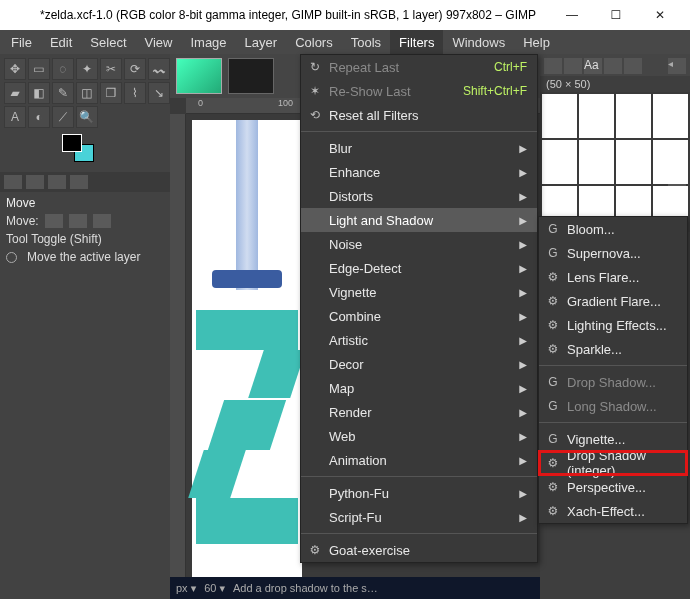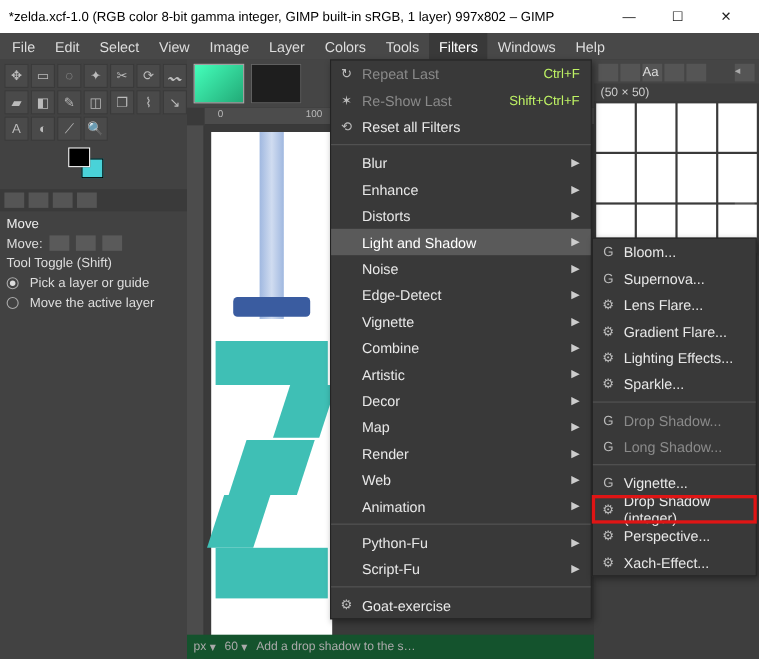--- a/index.html
+++ b/index.html
@@ -1,18 +1,18 @@
 <!DOCTYPE html>
 <html><head>
 <meta charset="utf-8">
 <style>
   * { box-sizing: border-box; margin: 0; padding: 0; font-family: "Segoe UI", Tahoma, sans-serif; }
   body { background: #454545; width: 690px; height: 599px; overflow: hidden; position: relative; color: #ddd; font-size: 12px; }
   .titlebar { height: 30px; background: #fff; color: #000; display: flex; align-items: center; padding: 0 8px; }
-  .titlebar .title { flex: 1; font-size: 12px; }
+  .titlebar .title { flex: 1; font-size: 12px; margin-left: 32px; }
   .titlebar .winbtn { width: 44px; height: 30px; display: flex; align-items: center; justify-content: center; color: #222; }
   .menubar { height: 24px; background: #484848; display: flex; align-items: stretch; padding: 0 2px; font-size: 13px;}
   .menubar .mitem { padding: 4px 9px; display:flex; align-items:center; }
   .menubar .mitem.open { background: #393939; color:#fff; }
   .workspace { position: relative; height: 545px; display: flex; }
   .leftcol { width: 170px; background: #424242; display:flex; flex-direction:column; }
   .toolgrid { padding:4px 4px 2px 4px; display:grid; grid-template-columns: repeat(7,22px); grid-auto-rows:22px; gap:2px;}
   .toolgrid .tool { background:#4a4a4a; border:1px solid #3a3a3a; display:flex;align-items:center;justify-content:center; color:#bbb; font-size:12px;}
   .fgbg { margin:4px 0 2px 62px; position:relative; width:38px; height:28px;}
   .fgbg .bg { position:absolute; left:12px; top:10px; width:20px; height:18px; background:#49d2d8; border:1px solid #000;}
@@ -53,21 +53,21 @@
   .dd1{left:300px;width:238px;}
   .dd2{left:538px;width:150px;top:216px;}
   .dropdown .drow{display:flex;align-items:center;height:24px;padding:0 10px 0 28px;position:relative;color:#e8e8e8;}
   .dropdown .drow.hilite{background:#5a5a5a;color:#fff;}
   .dropdown .drow.dim{color:#8a8a8a;}
   .dropdown .drow .shortcut{margin-left:auto;color:#bef264;font-size:12px;}
   .dropdown .drow .arrow{margin-left:auto;color:#ccc;font-size:10px;}
   .dropdown .sep{height:1px;background:#555;margin:4px 0;}
   .dropdown .ico{position:absolute;left:6px;width:16px;text-align:center;color:#bbb;font-size:12px;}
   .redbox{outline:3px solid #e01515;outline-offset:-2px;}
-  .statusbar{position:absolute;left:170px;right:150px;bottom:0;height:22px;background:#14532d;display:flex;align-items:center;gap:8px;padding:0 6px;color:#aaa;font-size:11px;}
+  .statusbar{position:absolute;left:170px;right:150px;bottom:0;height:22px;background:#0f172a;display:flex;align-items:center;gap:8px;padding:0 6px;color:#aaa;font-size:11px;}
   .statusbar .seg{display:flex;align-items:center;gap:3px;}
   .arrowcfg{position:absolute;right:4px;color:#aaa;font-size:10px;}
 </style>
 </head>
 <body>
 
 <div class="titlebar">
   <span class="title">*zelda.xcf-1.0 (RGB color 8-bit gamma integer, GIMP built-in sRGB, 1 layer) 997x802 – GIMP</span>
   <div class="winbtn">—</div>
   <div class="winbtn">☐</div>
@@ -125,24 +125,20 @@
     </div>
     <div class="paneltitle">Move</div>
     <div class="row">
       <span>Move:</span>
       <span class="chip"></span>
       <span class="chip"></span>
       <span class="chip"></span>
     </div>
     <div class="row">Tool Toggle  (Shift)</div>
     <div class="row">
-      <span class="radio sel"></span>
-      <span>Pick a layer or guide</span>
-    </div>
-    <div class="row">
       <span class="radio"></span>
       <span>Move the active layer</span>
     </div>
   </div>
 
   <div class="centercol">
     <div class="thumbs">
       <div class="thumb active"></div>
       <div class="thumb"></div>
     </div>

